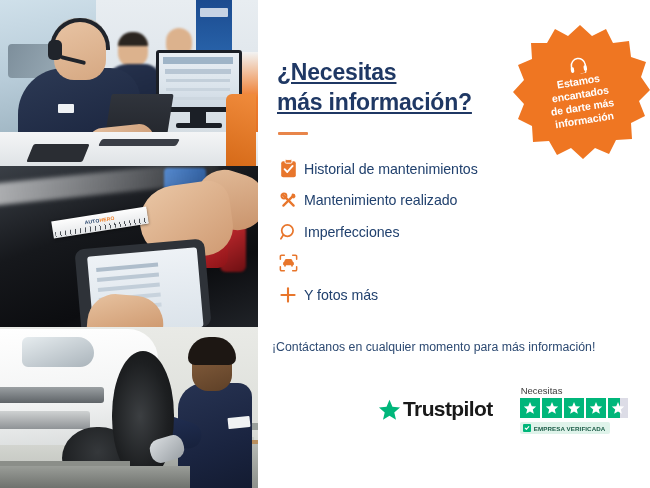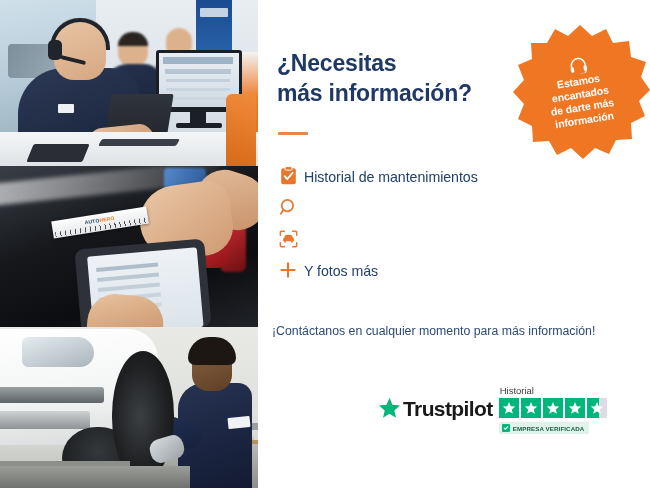--- a/index.html
+++ b/index.html
@@ -351,26 +351,27 @@
     position: relative;
     flex: 1 1 auto;
     height: 488px;
     padding: 0;
     background: #fff;
   }
 
   .headline {
     position: absolute;
     left: 19px;
-    top: 49px;
+    top: 58px;
     font-size: 23px;
     line-height: 1.3;
     font-weight: bold;
     color: #1f3864;
     letter-spacing: -.2px;
+    text-decoration: underline;
   }
   .rule {
     position: absolute;
     left: 20px;
     top: 132px;
     width: 30px;
     height: 3px;
     background: #e8854a;
     border-radius: 1px;
   }
@@ -414,59 +415,59 @@
 
   
   .features {
     position: absolute;
     left: 14px;
     top: 153px;
     width: 340px;
   }
   .feature {
     display: flex;
-    align-items: flex-end;
+    align-items: center;
     height: 31.5px;
   }
   .feature-icon {
     width: 32px;
     flex: 0 0 32px;
     display: flex;
     align-items: center;
     justify-content: center;
     color: #e8762c;
   }
   .feature-label {
     font-size: 14.2px;
     color: #21416e;
     letter-spacing: -.05px;
   }
 
   .cta {
     position: absolute;
     left: 14px;
-    top: 322px;
+    top: 338px;
     font-size: 12.3px;
     line-height: 1.52;
     color: #2d4a72;
   }
 
   
   .tp {
     position: absolute;
     left: 120px;
     top: 385px;
     display: flex;
     align-items: flex-start;
   }
   .tp-logo {
     display: flex;
-    align-items: flex-start;
+    align-items: flex-end;
     margin-top: 12px;
-    margin-right: 6px;
+    margin-right: 27px;
   }
   .tp-logo-text {
     font-size: 21px;
     font-weight: bold;
     color: #191919;
     letter-spacing: -.6px;
     margin-left: 2px;
   }
   .tp-right {
     display: flex;
@@ -631,28 +632,42 @@
         <span class="feature-icon">
           <svg width="17" height="19" viewBox="0 0 17 19">
             <rect x="1.2" y="2.2" width="14.6" height="16" rx="2" fill="#e8762c"></rect>
             <rect x="5" y="0.6" width="7" height="3.6" rx="1.2" fill="#e8762c" stroke="#fff" stroke-width="1"></rect>
             <path d="M4.6 10.2 L7.3 13 L12.6 6.9" fill="none" stroke="#fff" stroke-width="1.9" stroke-linecap="round" stroke-linejoin="round"></path>
           </svg>
         </span>
         <span class="feature-label">Historial de mantenimientos</span>
       </div>
 
+      <div class="feature">
+        <span class="feature-icon">
+          <svg width="19" height="19" viewBox="0 0 20 20">
+            <g stroke="#e8762c" stroke-width="2.4" stroke-linecap="round">
+              <path d="M4.4 4.4 L15.4 15.4"></path>
+              <path d="M15.6 4.4 L4.6 15.4"></path>
+            </g>
+            <path d="M14.1 2.6 a3.1 3.1 0 0 0 1.6 5.3 l1.6-1.6 a3.1 3.1 0 0 0 -3.2-3.7z" fill="#e8762c"></path>
+            <circle cx="5.2" cy="5.2" r="2.6" fill="none" stroke="#e8762c" stroke-width="2.1"></circle>
+          </svg>
+        </span>
+        <span class="feature-label">Mantenimiento realizado</span>
+      </div>
 
       <div class="feature">
         <span class="feature-icon">
           <svg width="18" height="18" viewBox="0 0 18 18">
             <circle cx="8.4" cy="7.6" r="5.7" fill="none" stroke="#e8762c" stroke-width="1.7"></circle>
             <path d="M4.3 12 L1.9 15.8" stroke="#e8762c" stroke-width="1.7" stroke-linecap="round"></path>
           </svg>
         </span>
+        <span class="feature-label">Imperfecciones</span>
       </div>
 
       <div class="feature">
         <span class="feature-icon">
           <svg width="19" height="18" viewBox="0 0 20 19">
             <g fill="none" stroke="#e8762c" stroke-width="1.6" stroke-linecap="round">
               <path d="M1.4 5.6 V2.6 a1.2 1.2 0 0 1 1.2-1.2 H5.6"></path>
               <path d="M18.6 5.6 V2.6 a1.2 1.2 0 0 0 -1.2-1.2 H14.4"></path>
               <path d="M1.4 13.4 v3 a1.2 1.2 0 0 0 1.2 1.2 H5.6"></path>
               <path d="M18.6 13.4 v3 a1.2 1.2 0 0 1 -1.2 1.2 H14.4"></path>
@@ -683,21 +698,21 @@
     </div>
 
     <div class="tp">
       <div class="tp-logo">
         <svg width="23" height="22" viewBox="0 0 24 23">
           <path d="M12 0.8 L15.1 8.2 L23 8.8 L17 14 L18.8 21.8 L12 17.6 L5.2 21.8 L7 14 L1 8.8 L8.9 8.2 Z" fill="#00b67a"></path>
         </svg>
         <span class="tp-logo-text">Trustpilot</span>
       </div>
       <div class="tp-right">
-        <div class="tp-excelente">Historial</div>
+        <div class="tp-excelente">Necesitas</div>
         <div class="tp-stars">
           <span class="tp-star">
               <svg width="14" height="14" viewBox="0 0 24 23">
                 <path d="M12 1.2 L15 8.3 L22.6 8.9 L16.8 13.9 L18.6 21.4 L12 17.3 L5.4 21.4 L7.2 13.9 L1.4 8.9 L9 8.3 Z" fill="#fff"></path>
               </svg>
             </span>
           <span class="tp-star">
               <svg width="14" height="14" viewBox="0 0 24 23">
                 <path d="M12 1.2 L15 8.3 L22.6 8.9 L16.8 13.9 L18.6 21.4 L12 17.3 L5.4 21.4 L7.2 13.9 L1.4 8.9 L9 8.3 Z" fill="#fff"></path>
               </svg>

